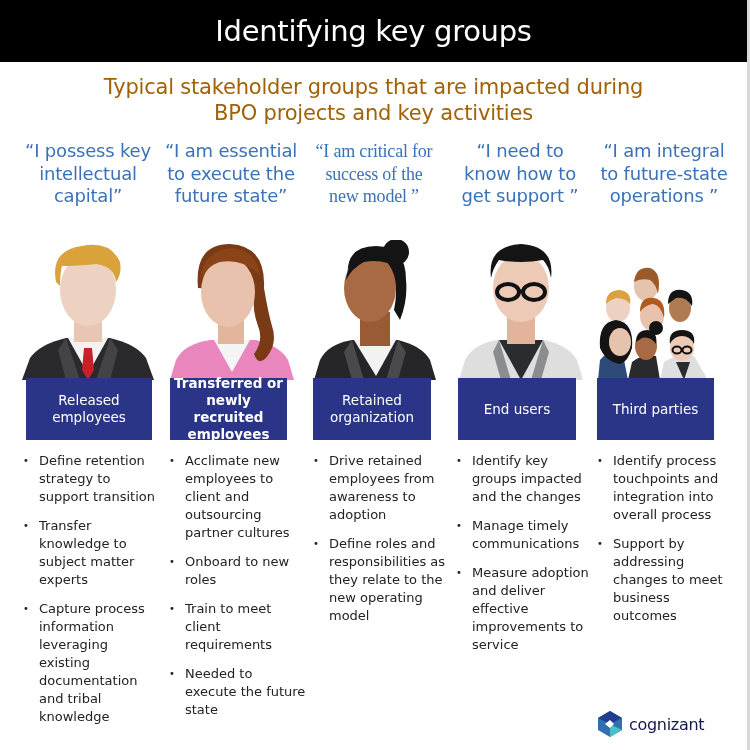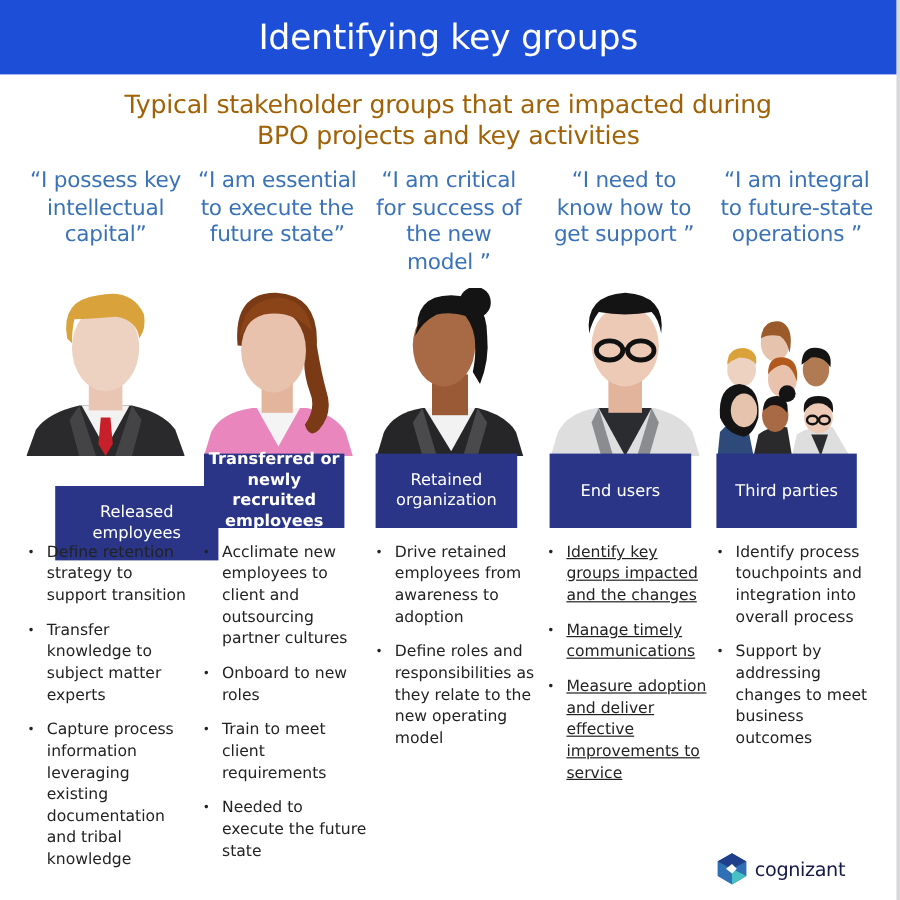--- a/index.html
+++ b/index.html
@@ -1,19 +1,19 @@
 <!DOCTYPE html>
 <html><head>
 <meta charset="utf-8">
 <style>
   * { box-sizing: border-box; margin: 0; padding: 0; }
   html, body { width: 750px; height: 750px; background: #ffffff; overflow: hidden; }
   body { font-family: "DejaVu Sans", "Liberation Sans", sans-serif; color: #1a1a1a; position: relative; }
   .right-edge { position: absolute; right: 0; top: 0; width: 3px; height: 750px; background: #d9d9dc; }
-  .header { position: absolute; left: 0; top: 0; width: 747px; height: 62px; background: #1d4ed8; display: flex; align-items: center; justify-content: center; }
+  .header { position: absolute; left: 0; top: 0; width: 747px; height: 62px; background: #000000; display: flex; align-items: center; justify-content: center; }
   .header h1 { color: #ffffff; font-size: 29px; font-weight: 500; letter-spacing: -0.3px; }
   .subtitle { position: absolute; left: 0; top: 74px; width: 747px; text-align: center; font-size: 21px; line-height: 26px; color: #a16207; letter-spacing: -0.2px; }
   .col { position: absolute; top: 140px; }
   .quote { position: absolute; top: 0; width: 100%; text-align: center; color: #3a72b8; font-size: 18px; line-height: 22.5px; letter-spacing: -0.2px; }
   .avatar { position: absolute; }
   .label-box { position: absolute; top: 238px; height: 62px; background: #2a3588; color: #ffffff; display: flex; align-items: center; justify-content: center; text-align: center; font-size: 13.5px; line-height: 17px; padding: 0 4px; }
   .bullets { position: absolute; top: 312px; list-style: none; font-size: 13px; line-height: 18px; color: #222; }
   .bullets li { position: relative; padding-left: 17px; margin-bottom: 11px; }
   .bullets li::before { content: "\2022"; position: absolute; left: 1px; top: 0; font-size: 10px; }
   .logo { position: absolute; left: 596px; top: 710px; display: flex; align-items: center; }
@@ -38,21 +38,21 @@
   <svg class="avatar" style="left:0;top:100px;" width="132" height="140" viewBox="0 0 132 140">
     <path d="M0 140 L8 118 Q18 104 44 98 L88 98 Q114 104 124 118 L132 140 Z" fill="#2a2a2c"></path>
     <path d="M46 98 L66 134 L86 98 Z" fill="#f2f2f2"></path>
     <path d="M62 108 L70 108 L72 130 L66 140 L60 130 Z" fill="#c8202a"></path>
     <path d="M44 98 L58 140 L44 140 L36 110 Z" fill="#444446"></path>
     <path d="M88 98 L74 140 L88 140 L96 110 Z" fill="#444446"></path>
     <rect x="52" y="76" width="28" height="26" fill="#e8c6b3"></rect>
     <ellipse cx="66" cy="50" rx="28" ry="36" fill="#edd1c1"></ellipse>
     <path d="M34 42 Q28 10 60 6 Q88 0 98 22 Q100 34 94 42 Q92 26 74 24 Q52 26 40 26 Q38 34 38 46 Z" fill="#d9a23a"></path>
   </svg>
-  <div class="label-box" style="left:24px;width:136px;margin-top:27px;">Released employees</div>
+  <div class="label-box" style="left:4px;width:126px;">Released employees</div>
   <ul class="bullets" style="left:0;width:138px;">
     <li>Define retention strategy to support transition</li>
     <li>Transfer knowledge to subject matter experts</li>
     <li>Capture process information leveraging existing documentation and tribal knowledge</li>
   </ul>
 </div>
 
 <div class="col" style="left:164px;width:134px;">
   <div class="quote" style="left:0;width:134px;">“I am essential to execute the future state”</div>
   <svg class="avatar" style="left:4px;top:100px;" width="130" height="140" viewBox="0 0 130 140">
@@ -66,21 +66,21 @@
   <div class="label-box" style="left:6px;width:117px;font-weight:bold;">Transferred or newly recruited employees</div>
   <ul class="bullets" style="left:4px;width:140px;">
     <li>Acclimate new employees to client and outsourcing partner cultures</li>
     <li>Onboard to new roles</li>
     <li>Train to meet client requirements</li>
     <li>Needed to execute the future state</li>
   </ul>
 </div>
 
 <div class="col" style="left:310px;width:130px;">
-  <div class="quote" style="left:0;width:128px;">“I am critical for success of the new model ”</div>
+  <div class="quote" style="left:0;width:128px;font-family:Liberation Serif, serif;">“I am critical for success of the new model ”</div>
   <svg class="avatar" style="left:4px;top:100px;" width="124" height="140" viewBox="0 0 124 140">
     <path d="M0 140 L6 120 Q14 104 38 100 L84 100 Q108 106 116 120 L122 140 Z" fill="#262628"></path>
     <path d="M40 100 L62 136 L82 100 Z" fill="#f2f2f2"></path>
     <path d="M38 100 L50 140 L38 140 L30 112 Z" fill="#4a4a4c"></path>
     <path d="M84 100 L72 140 L84 140 L92 112 Z" fill="#4a4a4c"></path>
     <rect x="46" y="72" width="30" height="34" fill="#9a5a36"></rect>
     <circle cx="82" cy="12" r="13" fill="#141414"></circle>
     <path d="M34 40 Q30 6 62 6 Q92 6 92 40 Q94 60 86 80 L80 70 Q84 50 80 40 Z" fill="#141414"></path>
     <ellipse cx="56" cy="48" rx="26" ry="34" fill="#a86a44"></ellipse>
     <path d="M32 40 Q36 12 62 10 Q84 12 88 30 Q70 18 50 22 Q38 28 32 40 Z" fill="#141414"></path>
@@ -100,21 +100,21 @@
     <path d="M40 100 L52 140 L42 140 L34 112 Z" fill="#8a8c90"></path>
     <path d="M84 100 L72 140 L82 140 L90 112 Z" fill="#8a8c90"></path>
     <rect x="48" y="74" width="28" height="30" fill="#e2b49c"></rect>
     <ellipse cx="62" cy="48" rx="28" ry="34" fill="#eccab6"></ellipse>
     <path d="M32 38 Q28 6 62 4 Q96 6 92 38 Q90 26 84 20 Q62 24 40 20 Q34 28 32 38 Z" fill="#141414"></path>
     <ellipse cx="49" cy="52" rx="11" ry="8" fill="none" stroke="#111" stroke-width="4"></ellipse>
     <ellipse cx="75" cy="52" rx="11" ry="8" fill="none" stroke="#111" stroke-width="4"></ellipse>
     <line x1="60" y1="51" x2="64" y2="51" stroke="#111" stroke-width="3"></line>
   </svg>
   <div class="label-box" style="left:3px;width:118px;">End users</div>
-  <ul class="bullets" style="left:0;width:138px;text-decoration:underline;">
+  <ul class="bullets" style="left:0;width:138px;">
     <li>Identify key groups impacted and the changes</li>
     <li>Manage timely communications</li>
     <li>Measure adoption and deliver effective improvements to service</li>
   </ul>
 </div>
 
 <div class="col" style="left:594px;width:140px;">
   <div class="quote" style="left:0;width:140px;">“I am integral to future-state operations ”</div>
   <svg class="avatar" style="left:4px;top:124px;" width="116" height="116" viewBox="0 0 116 116">
     <ellipse cx="48" cy="22" rx="12" ry="15" fill="#e6c3ad"></ellipse>

